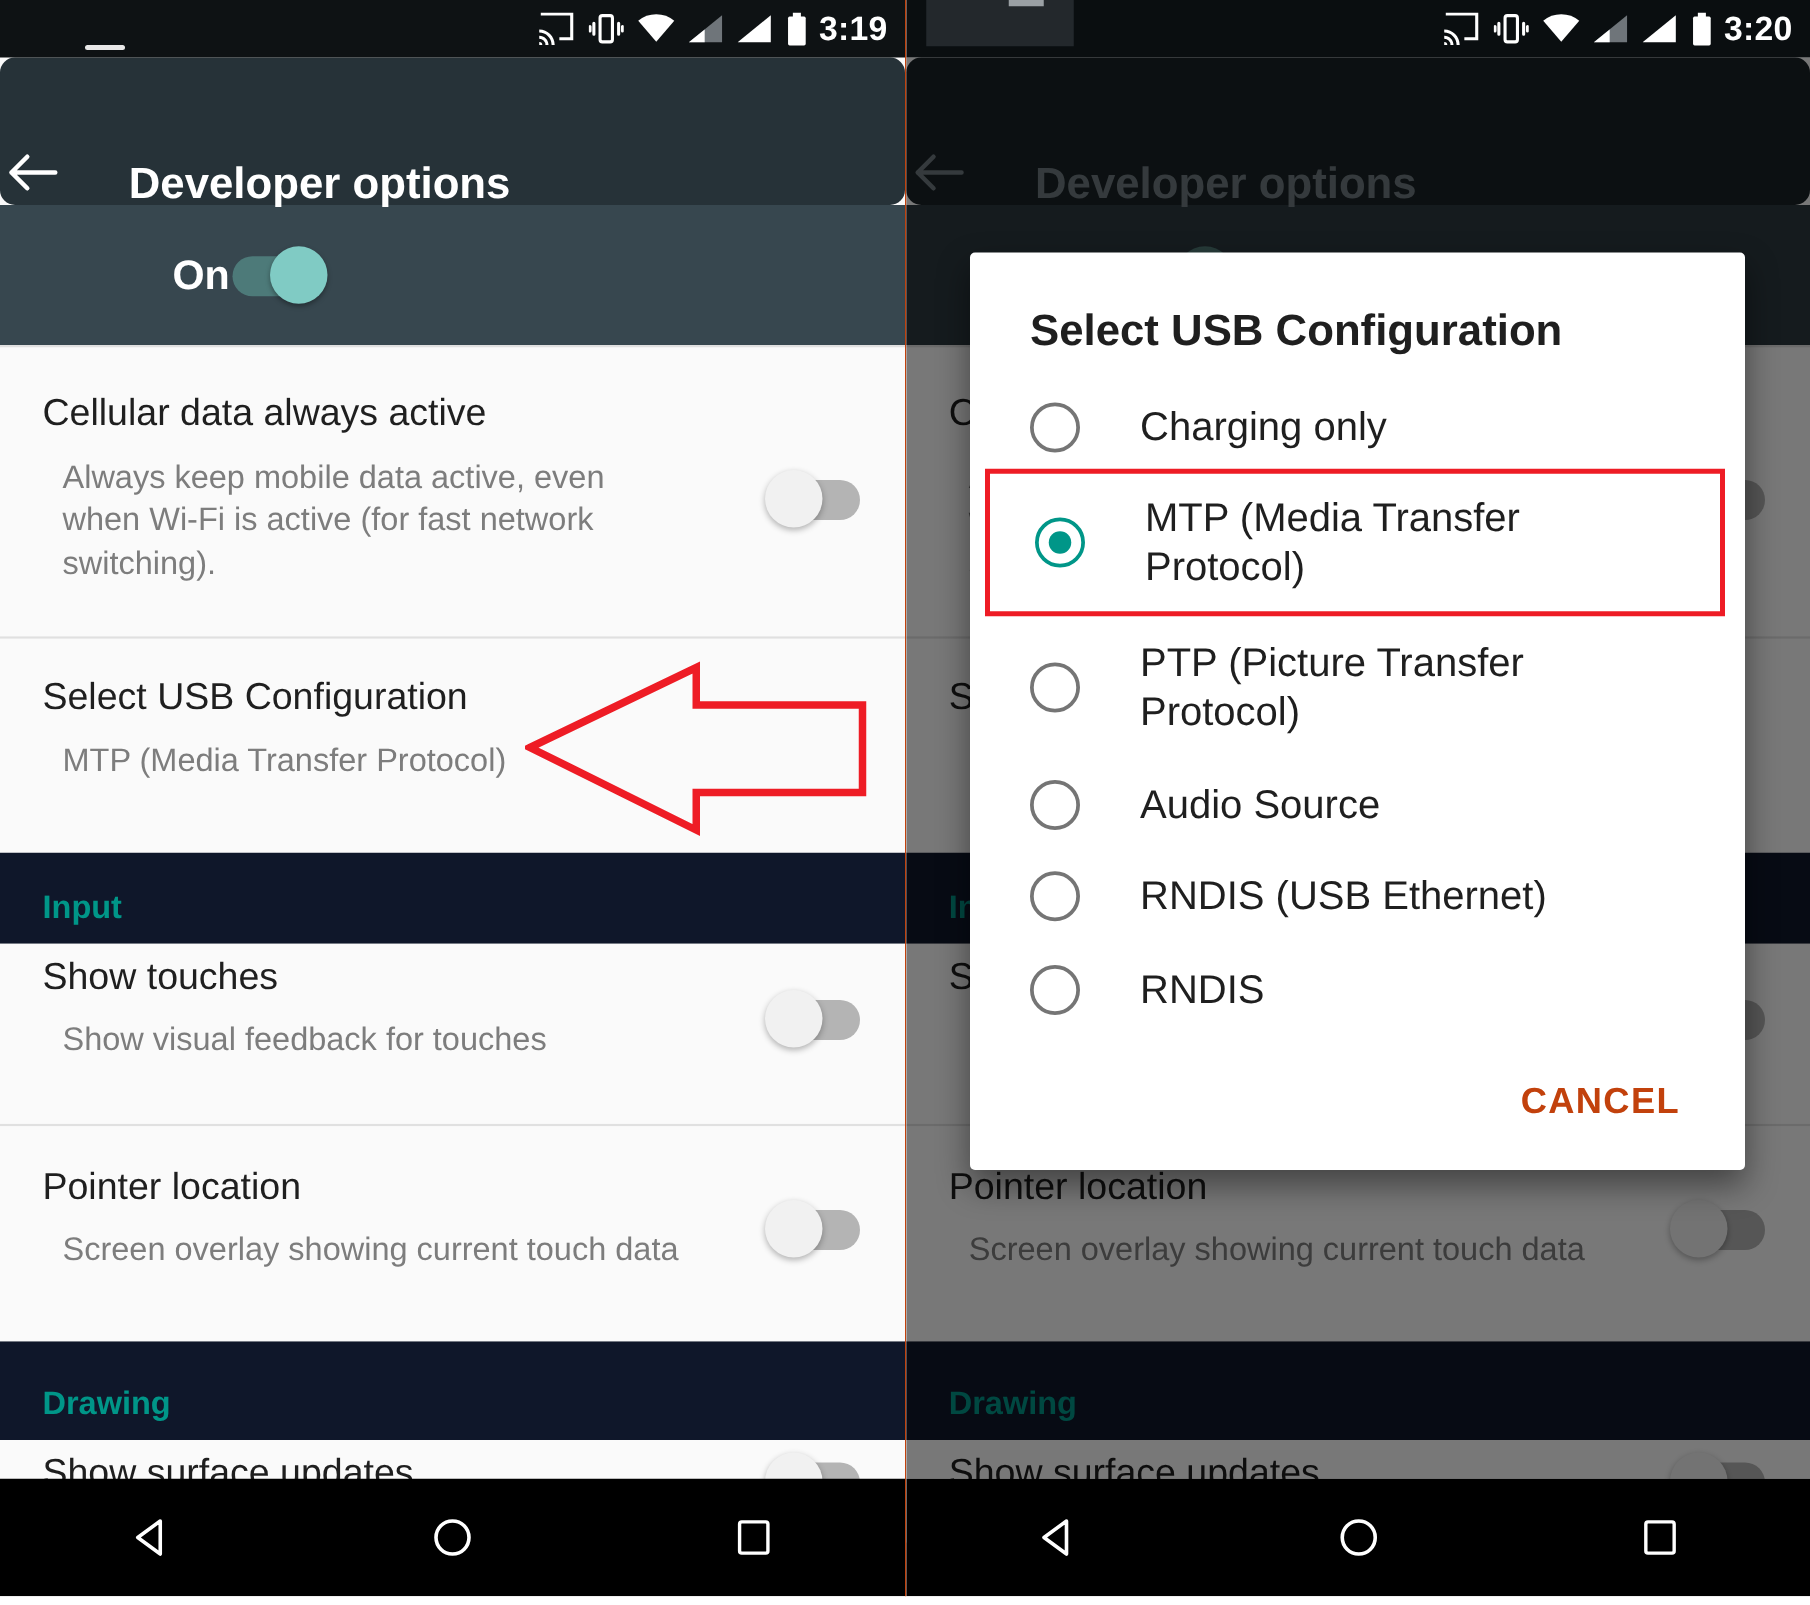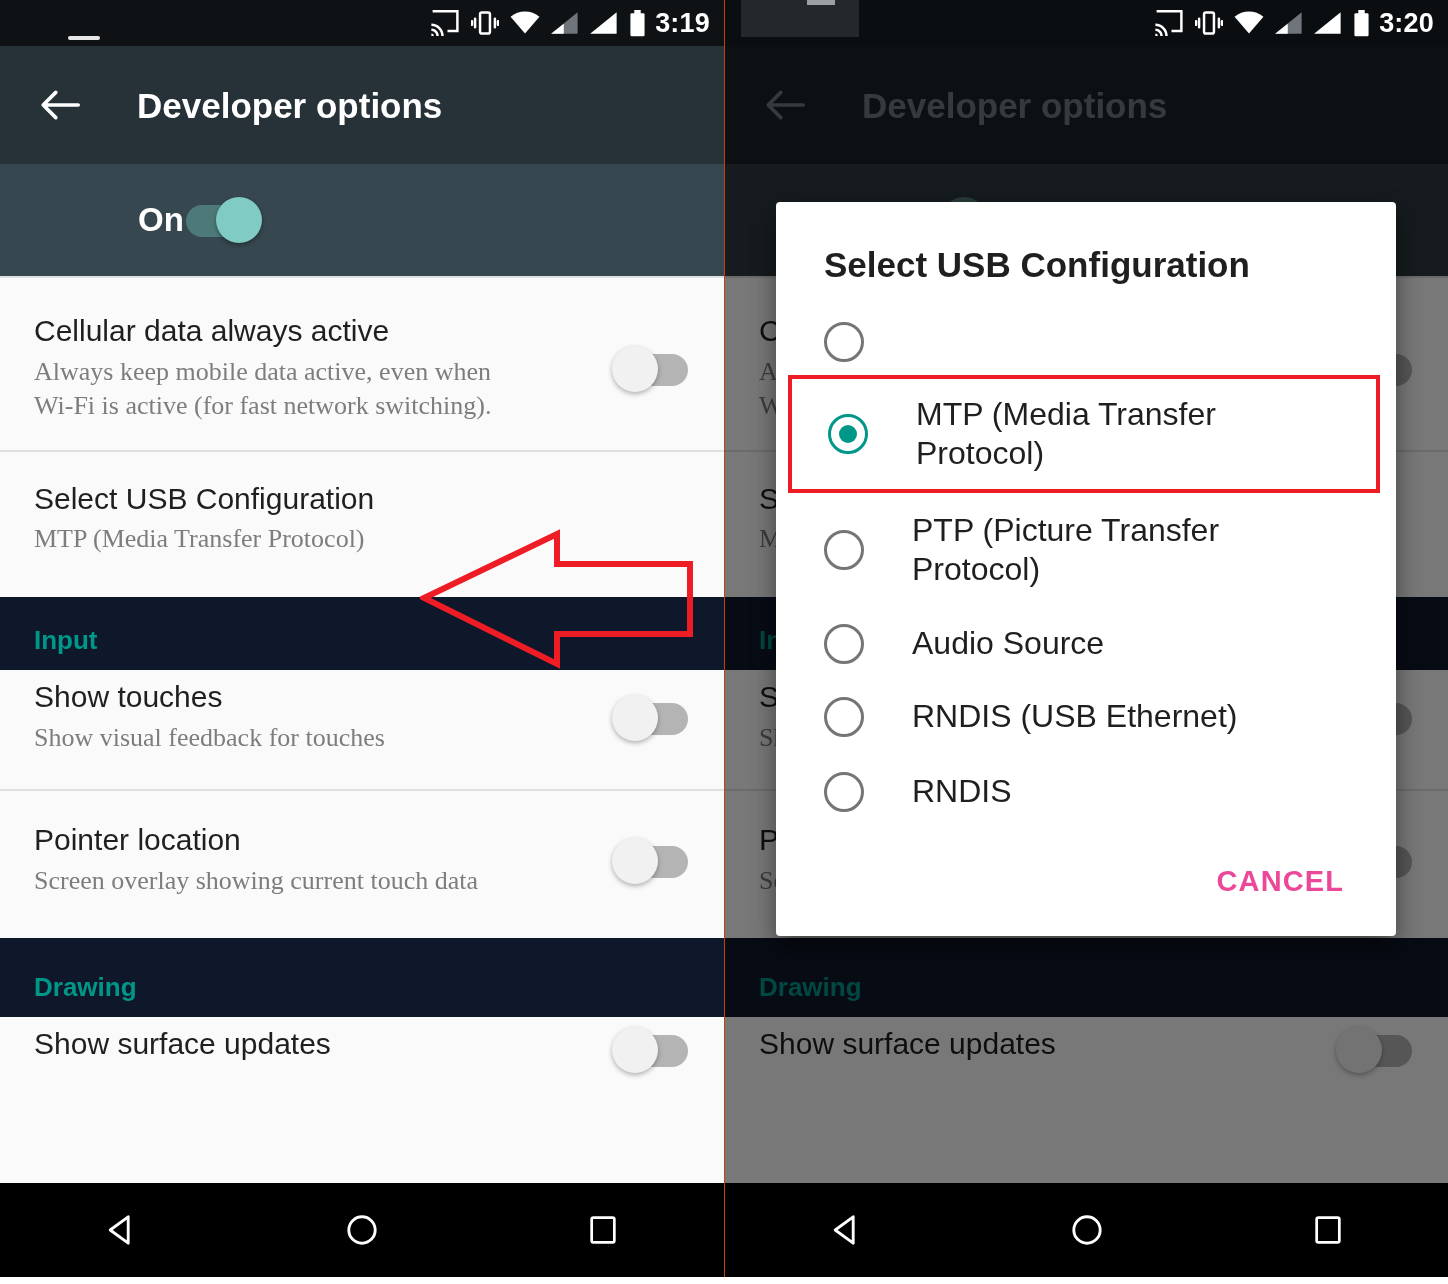--- a/index.html
+++ b/index.html
@@ -78,23 +78,23 @@
     letter-spacing: 0.2px;
     margin-left: 9px;
     line-height: 1;
   }
 
   
   .appbar {
     height: 118px;
     background: #263238;
     display: flex;
-    align-items: center;
-    padding-left: 34px;
+    align-items: flex-end;
     box-sizing: border-box;
+    border-radius: 12px;
   }
   .appbar .back {
     width: 52px;
     height: 52px;
     display: flex;
     align-items: center;
     justify-content: center;
     flex: none;
   }
   .appbar .title {
@@ -199,22 +199,21 @@
     color: #1f1f1f;
     font-size: 30px;
     line-height: 1.12;
     margin: 0 0 7px 0;
     white-space: nowrap;
   }
   .row-sub {
     color: #7d7d7d;
     font-size: 26px;
     line-height: 1.33;
-    margin: 0;
-    font-family: Liberation Serif, serif;
+    margin: 16px;
   }
   .section-head {
     color: #009688;
     font-size: 26px;
     font-weight: 700;
     padding: 28px 34px 14px 34px;
     background: #0f172a;
   }
   .pad-small { height: 10px; background: #fafafa; }
 
@@ -308,21 +307,21 @@
     padding-left: 36px;
     padding-top: 16px;
     padding-bottom: 16px;
   }
   .dialog-actions {
     display: flex;
     justify-content: flex-end;
     padding: 34px 42px 18px 0;
   }
   .cancel-btn {
-    color: #ec4899;
+    color: #c2410c;
     font-size: 29px;
     font-weight: 700;
     letter-spacing: 1.1px;
     background: none;
     border: none;
     font-family: "Liberation Sans", sans-serif;
     padding: 6px 10px;
     cursor: pointer;
   }
 </style>
@@ -613,20 +612,21 @@
       </div>
     </div>
 
     <div class="scrim"></div>
 
     <div class="dialog">
       <div class="dialog-title">Select USB Configuration</div>
 
       <div class="radio-row">
         <div class="radio"></div>
+        <div class="radio-label">Charging only</div>
       </div>
 
       <div class="radio-row highlight">
         <div class="radio checked"></div>
         <div class="radio-label" style="max-width:400px">MTP (Media Transfer Protocol)</div>
       </div>
 
       <div class="radio-row" style="padding-top:18px">
         <div class="radio"></div>
         <div class="radio-label" style="max-width:400px">PTP (Picture Transfer Protocol)</div>

